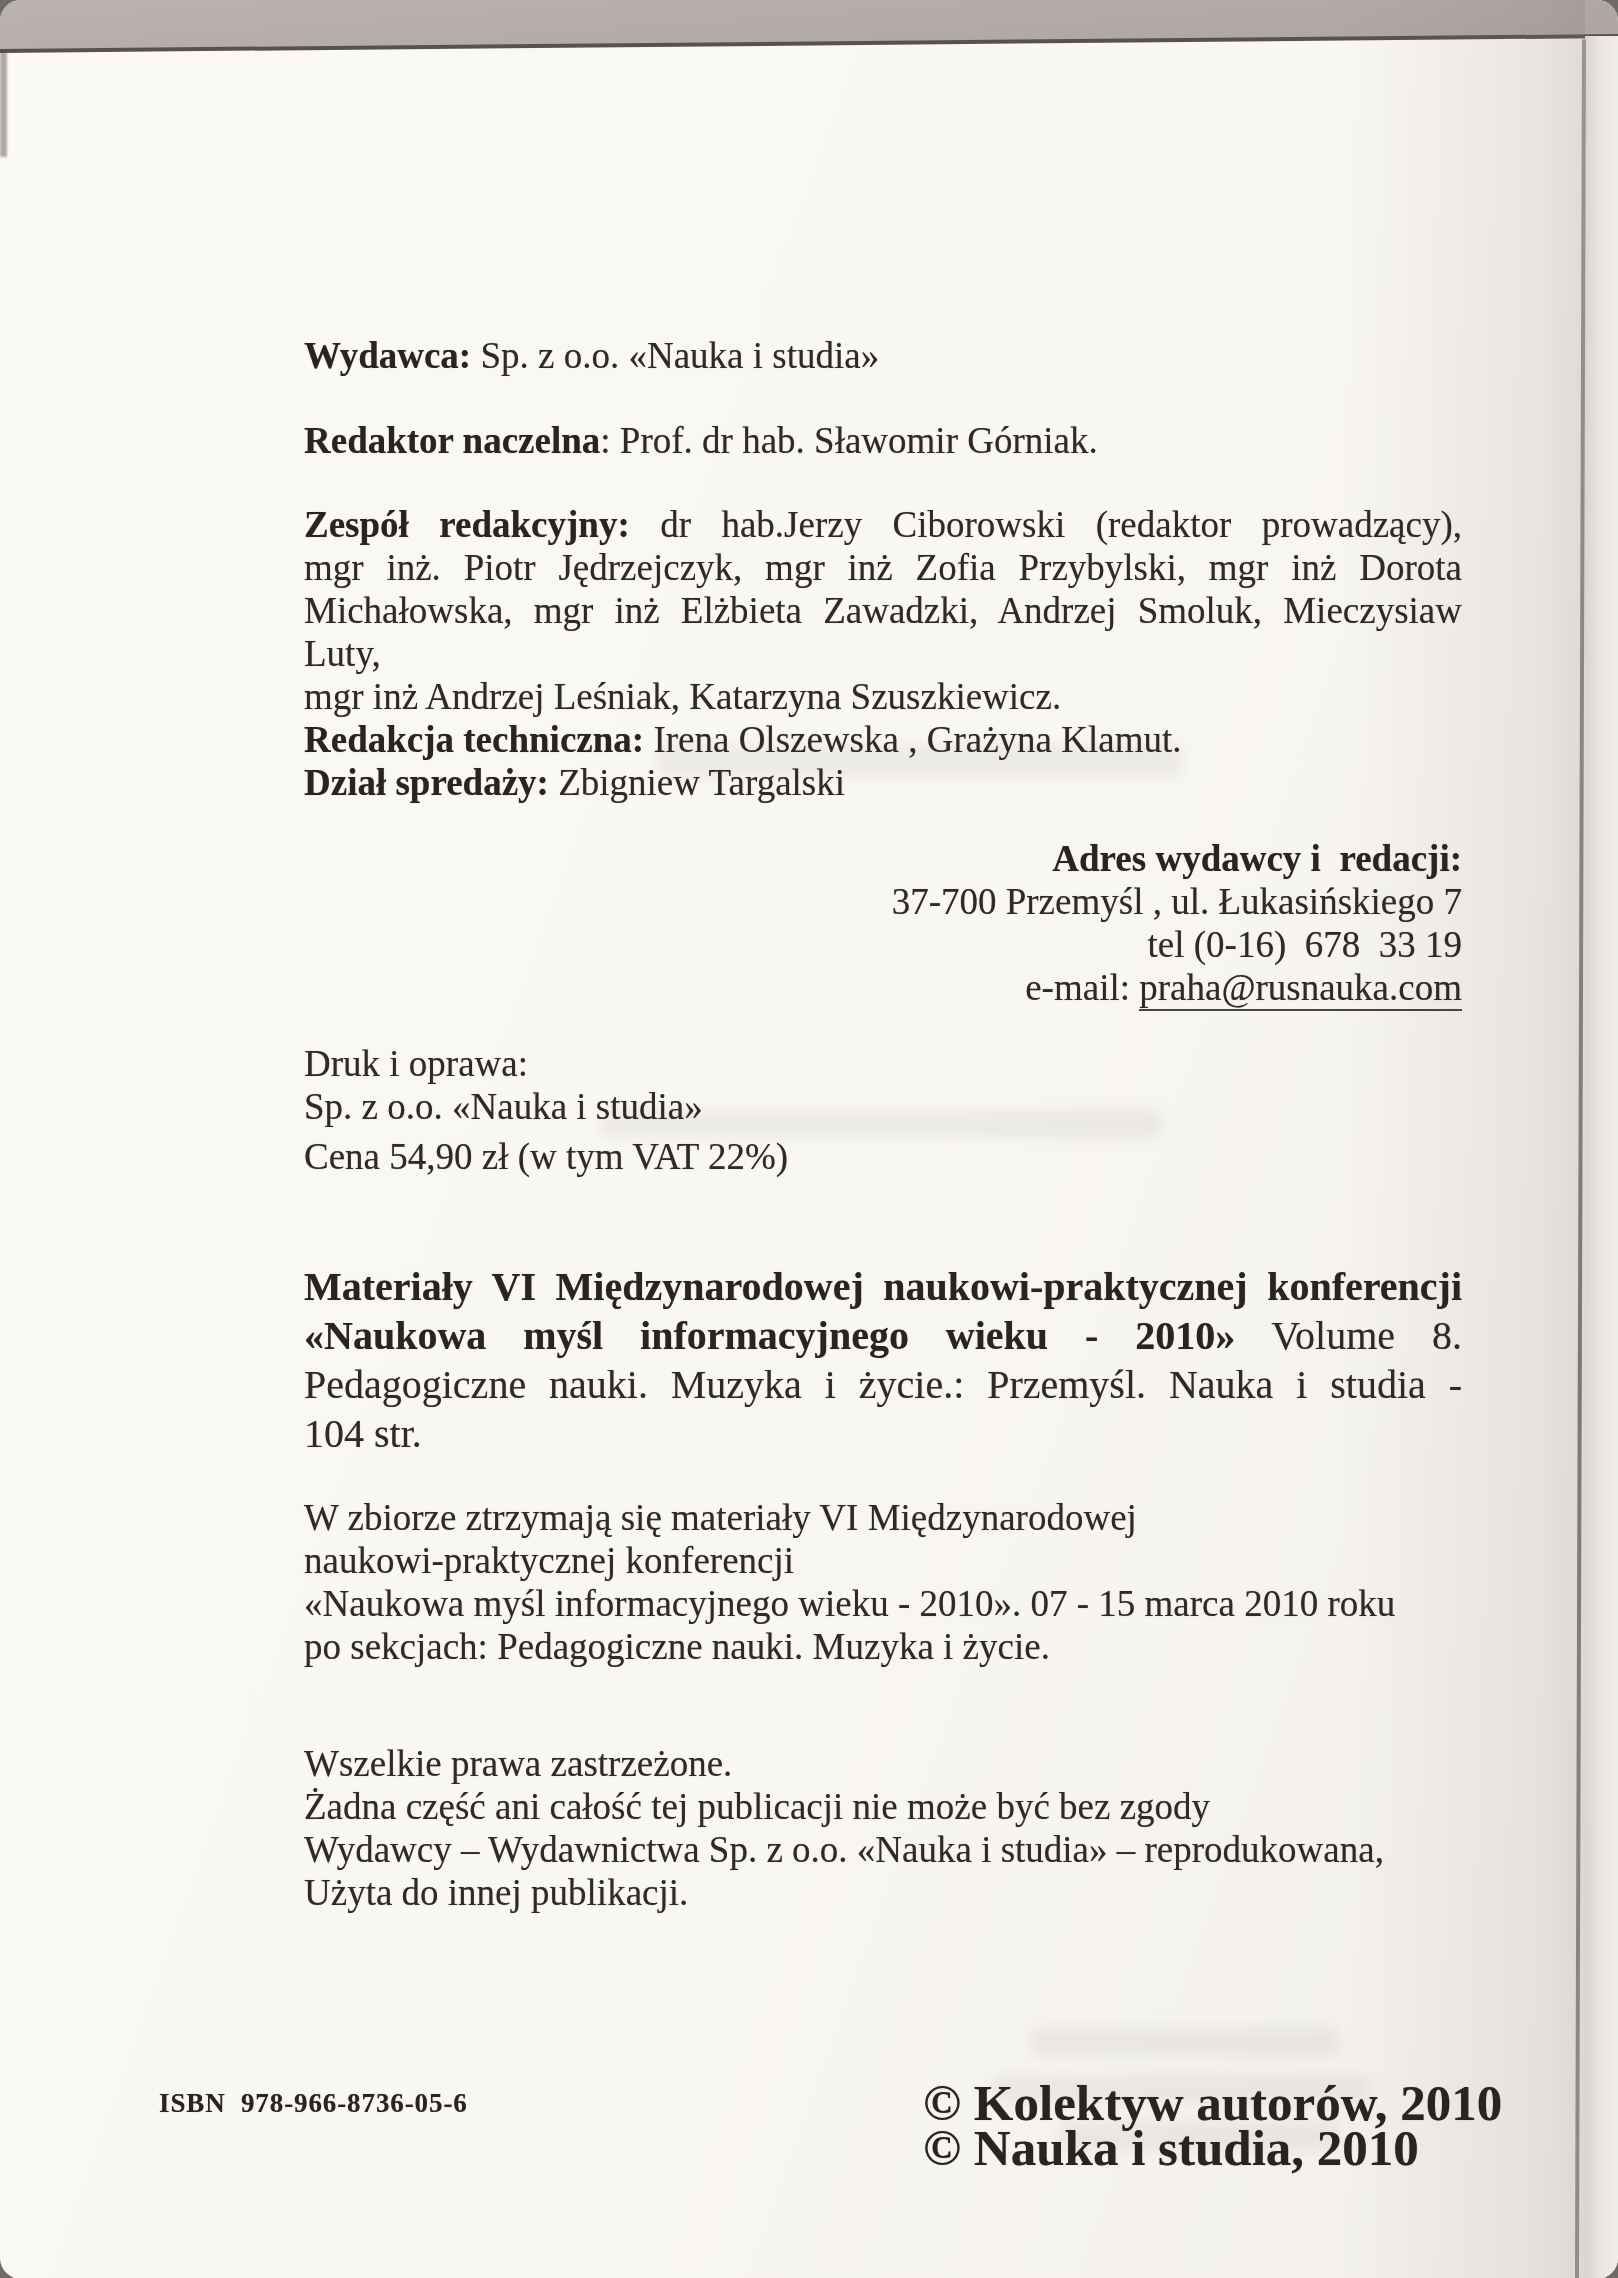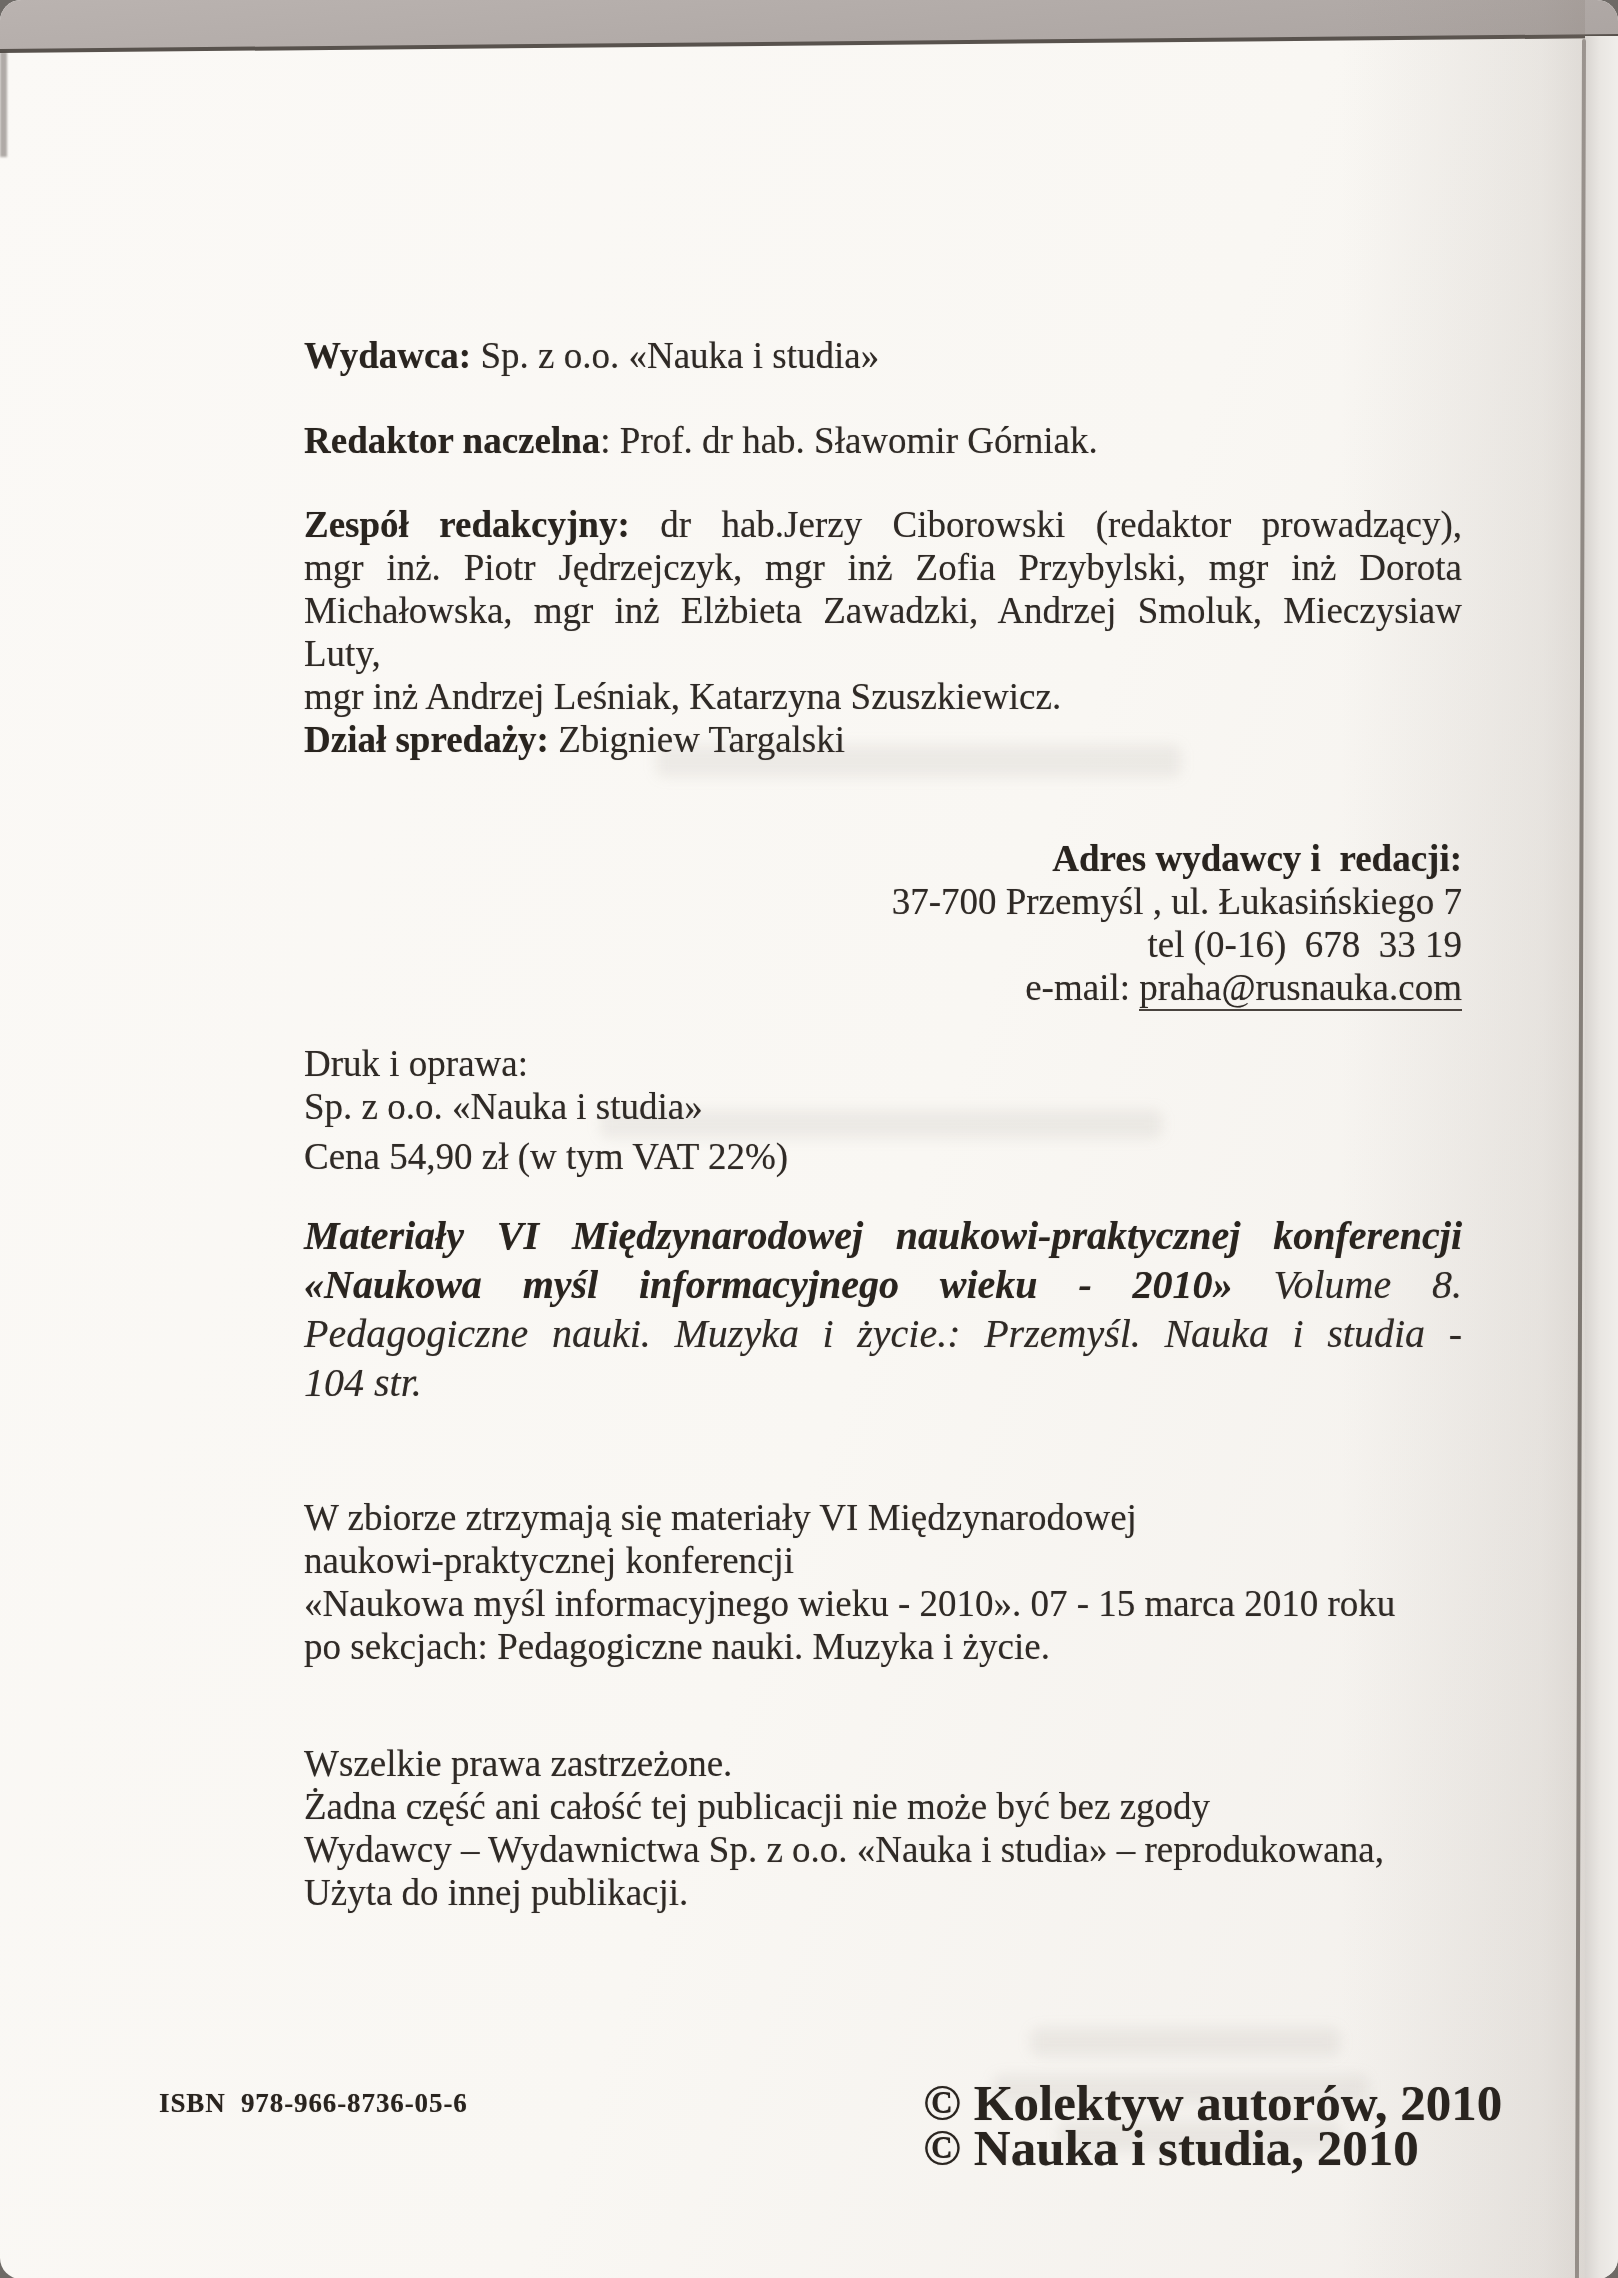--- a/index.html
+++ b/index.html
@@ -64,40 +64,41 @@
 
   <div class="block" style="top:419px;">
     <div class="line"><span class="b">Redaktor naczelna</span><span>: Prof. dr hab. Sławomir Górniak.</span></div>
   </div>
 
   <div class="block" style="top:503px;">
     <div class="line jline"><span class="b">Zespół redakcyjny:</span><span> dr hab.Jerzy Ciborowski (redaktor prowadzący),</span></div>
     <div class="line jline">mgr inż. Piotr Jędrzejczyk, mgr inż Zofia Przybylski, mgr inż Dorota</div>
     <div class="line jline">Michałowska, mgr inż Elżbieta Zawadzki, Andrzej Smoluk, Mieczysiaw Luty,</div>
     <div class="line">mgr inż Andrzej Leśniak, Katarzyna Szuszkiewicz.</div>
+    <div class="line"><span class="b">Redakcja techniczna:</span><span> Irena Olszewska , Grażyna Klamut.</span></div>
     <div class="line"><span class="b">Dział spredaży:</span><span> Zbigniew Targalski</span></div>
   </div>
 
   <div class="block" style="top:837px;text-align:right;">
     <div class="line b pre">Adres wydawcy i  redacji:</div>
     <div class="line">37-700 Przemyśl , ul. Łukasińskiego 7</div>
     <div class="line pre">tel (0-16)  678  33 19</div>
     <div class="line"><span>e-mail: </span><span class="ulink">praha@rusnauka.com</span></div>
   </div>
 
   <div class="block" style="top:1009px;margin-top:33px;">
     <div class="line">Druk i oprawa:</div>
     <div class="line">Sp. z o.o. «Nauka i studia»</div>
   </div>
 
   <div class="block" style="top:1135px;">
     <div class="line">Cena 54,90 zł (w tym VAT 22%)</div>
   </div>
 
-  <div class="block" style="top:1211px;font-style:italic;">
+  <div class="block" style="top:1262px;">
     <div class="tline tb jline">Materiały VI Międzynarodowej naukowi-praktycznej konferencji</div>
     <div class="tline jline"><span class="tb">«Naukowa myśl informacyjnego wieku - 2010»</span><span> Volume 8.</span></div>
     <div class="tline jline">Pedagogiczne nauki. Muzyka i życie.: Przemyśl. Nauka i studia -</div>
     <div class="tline">104 str.</div>
   </div>
 
   <div class="block" style="top:1496px;">
     <div class="line">W zbiorze ztrzymają się materiały VI Międzynarodowej</div>
     <div class="line">naukowi-praktycznej konferencji</div>
     <div class="line">«Naukowa myśl informacyjnego wieku - 2010». 07 - 15 marca 2010 roku</div>

